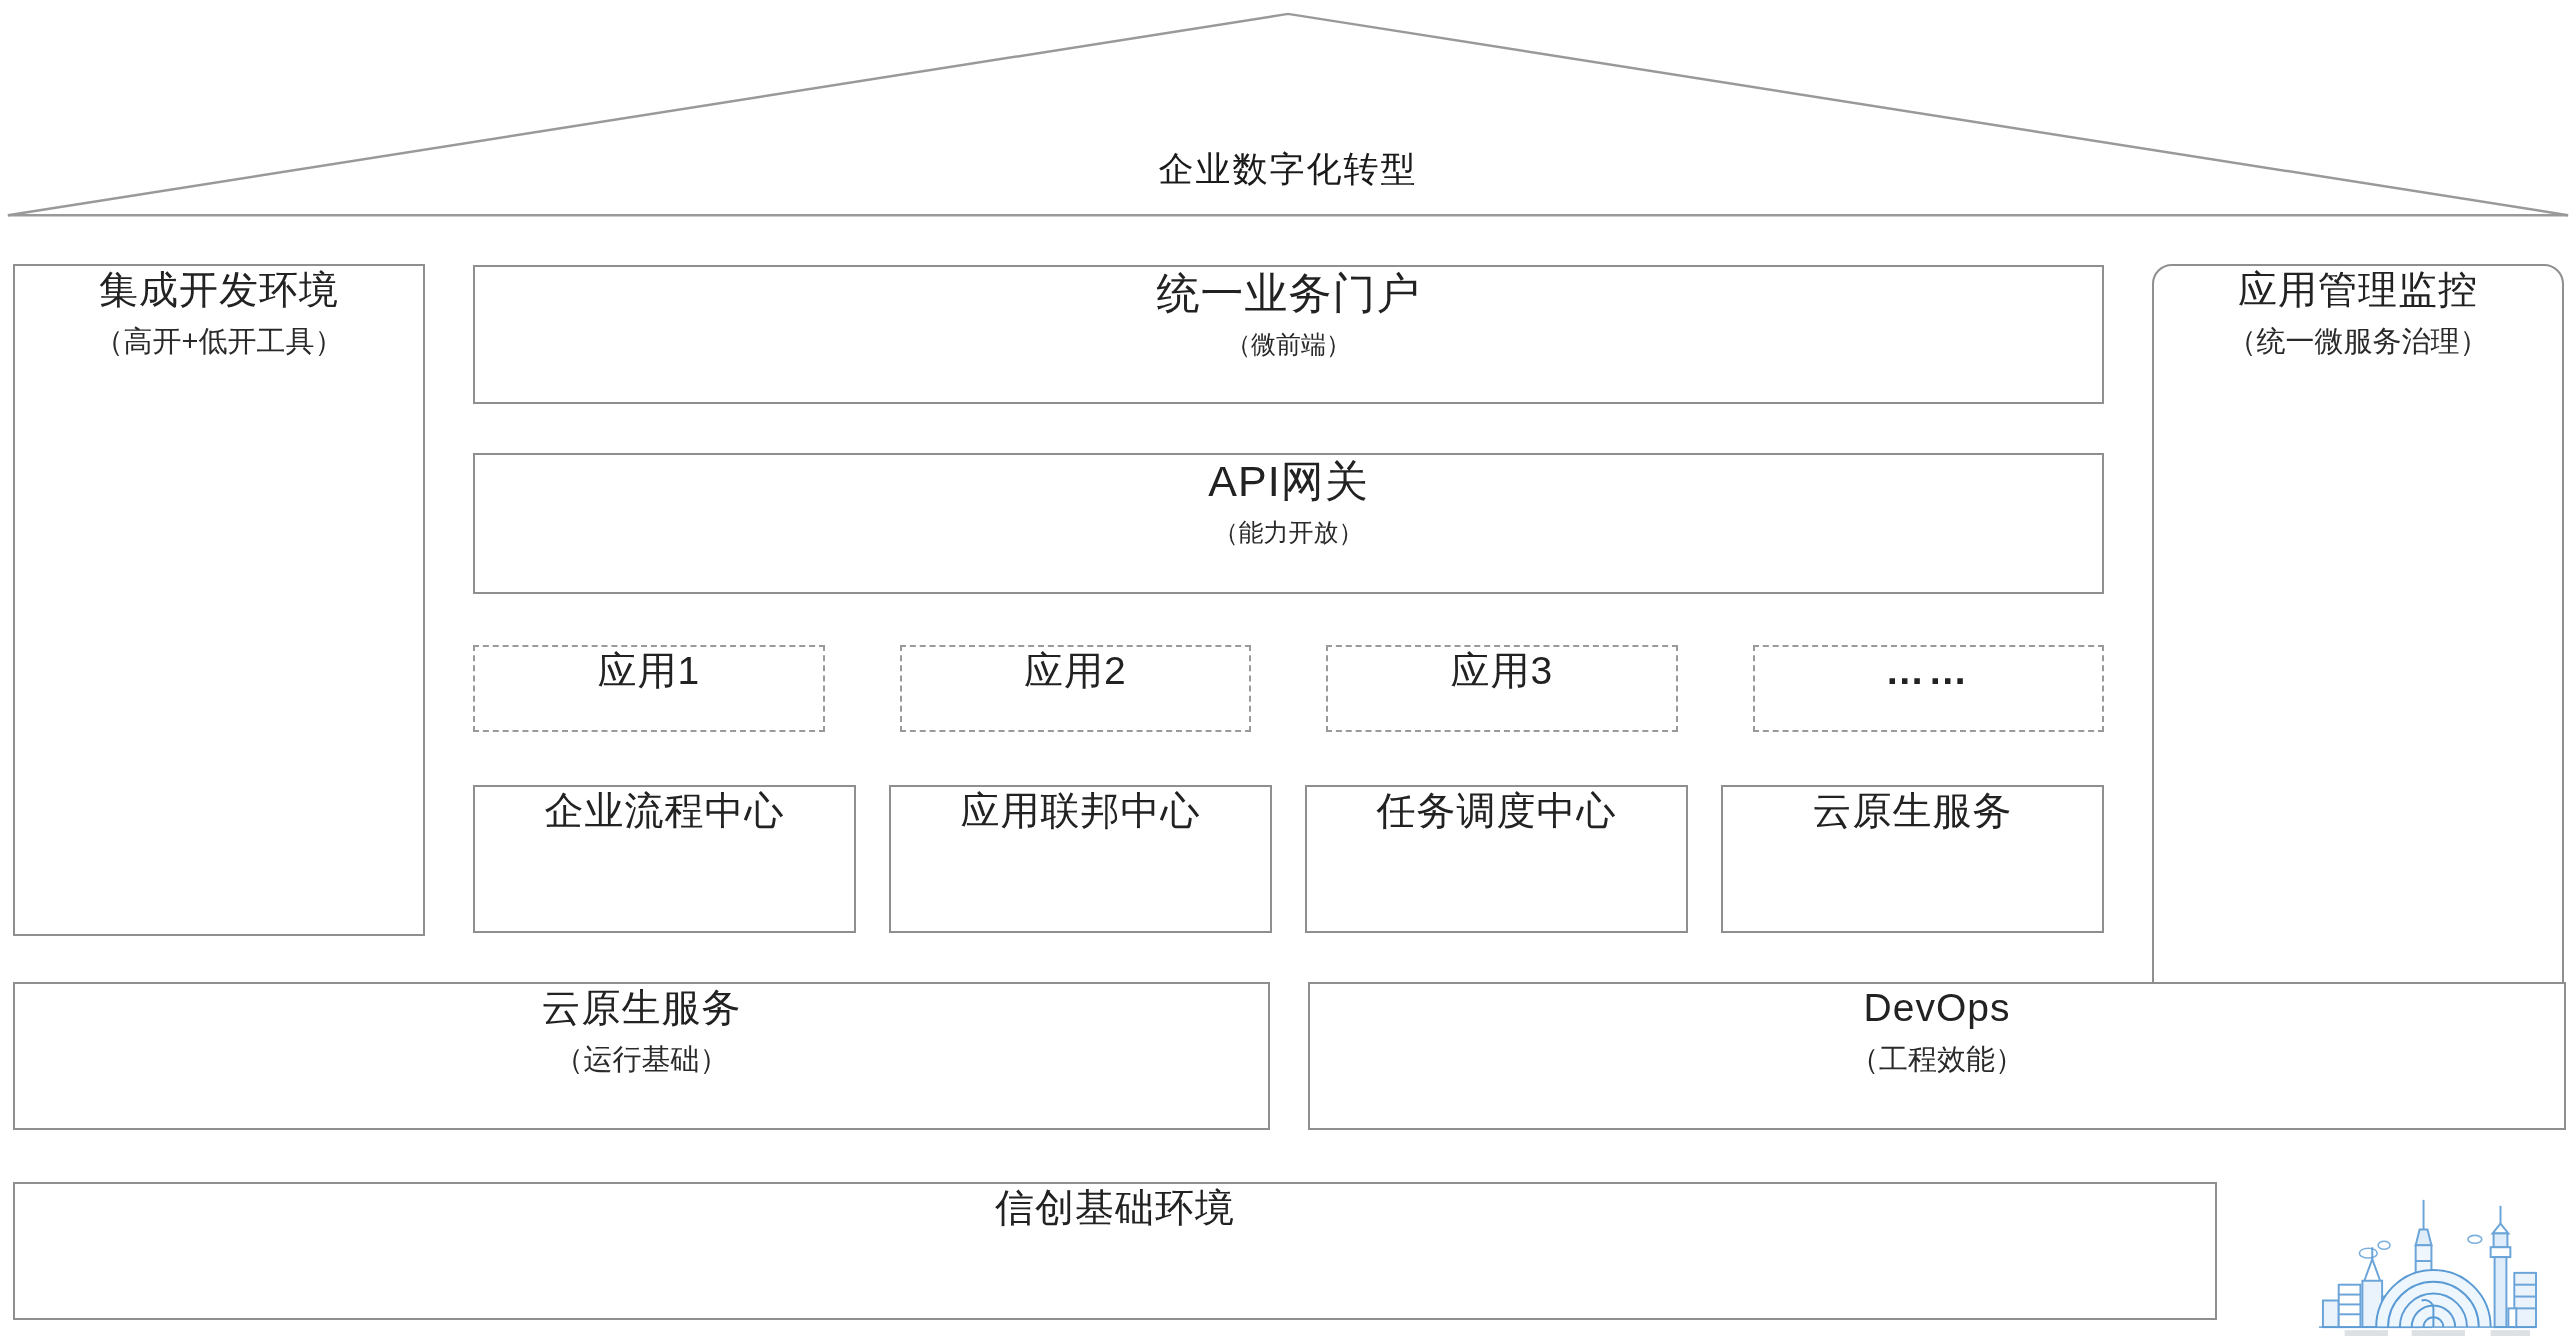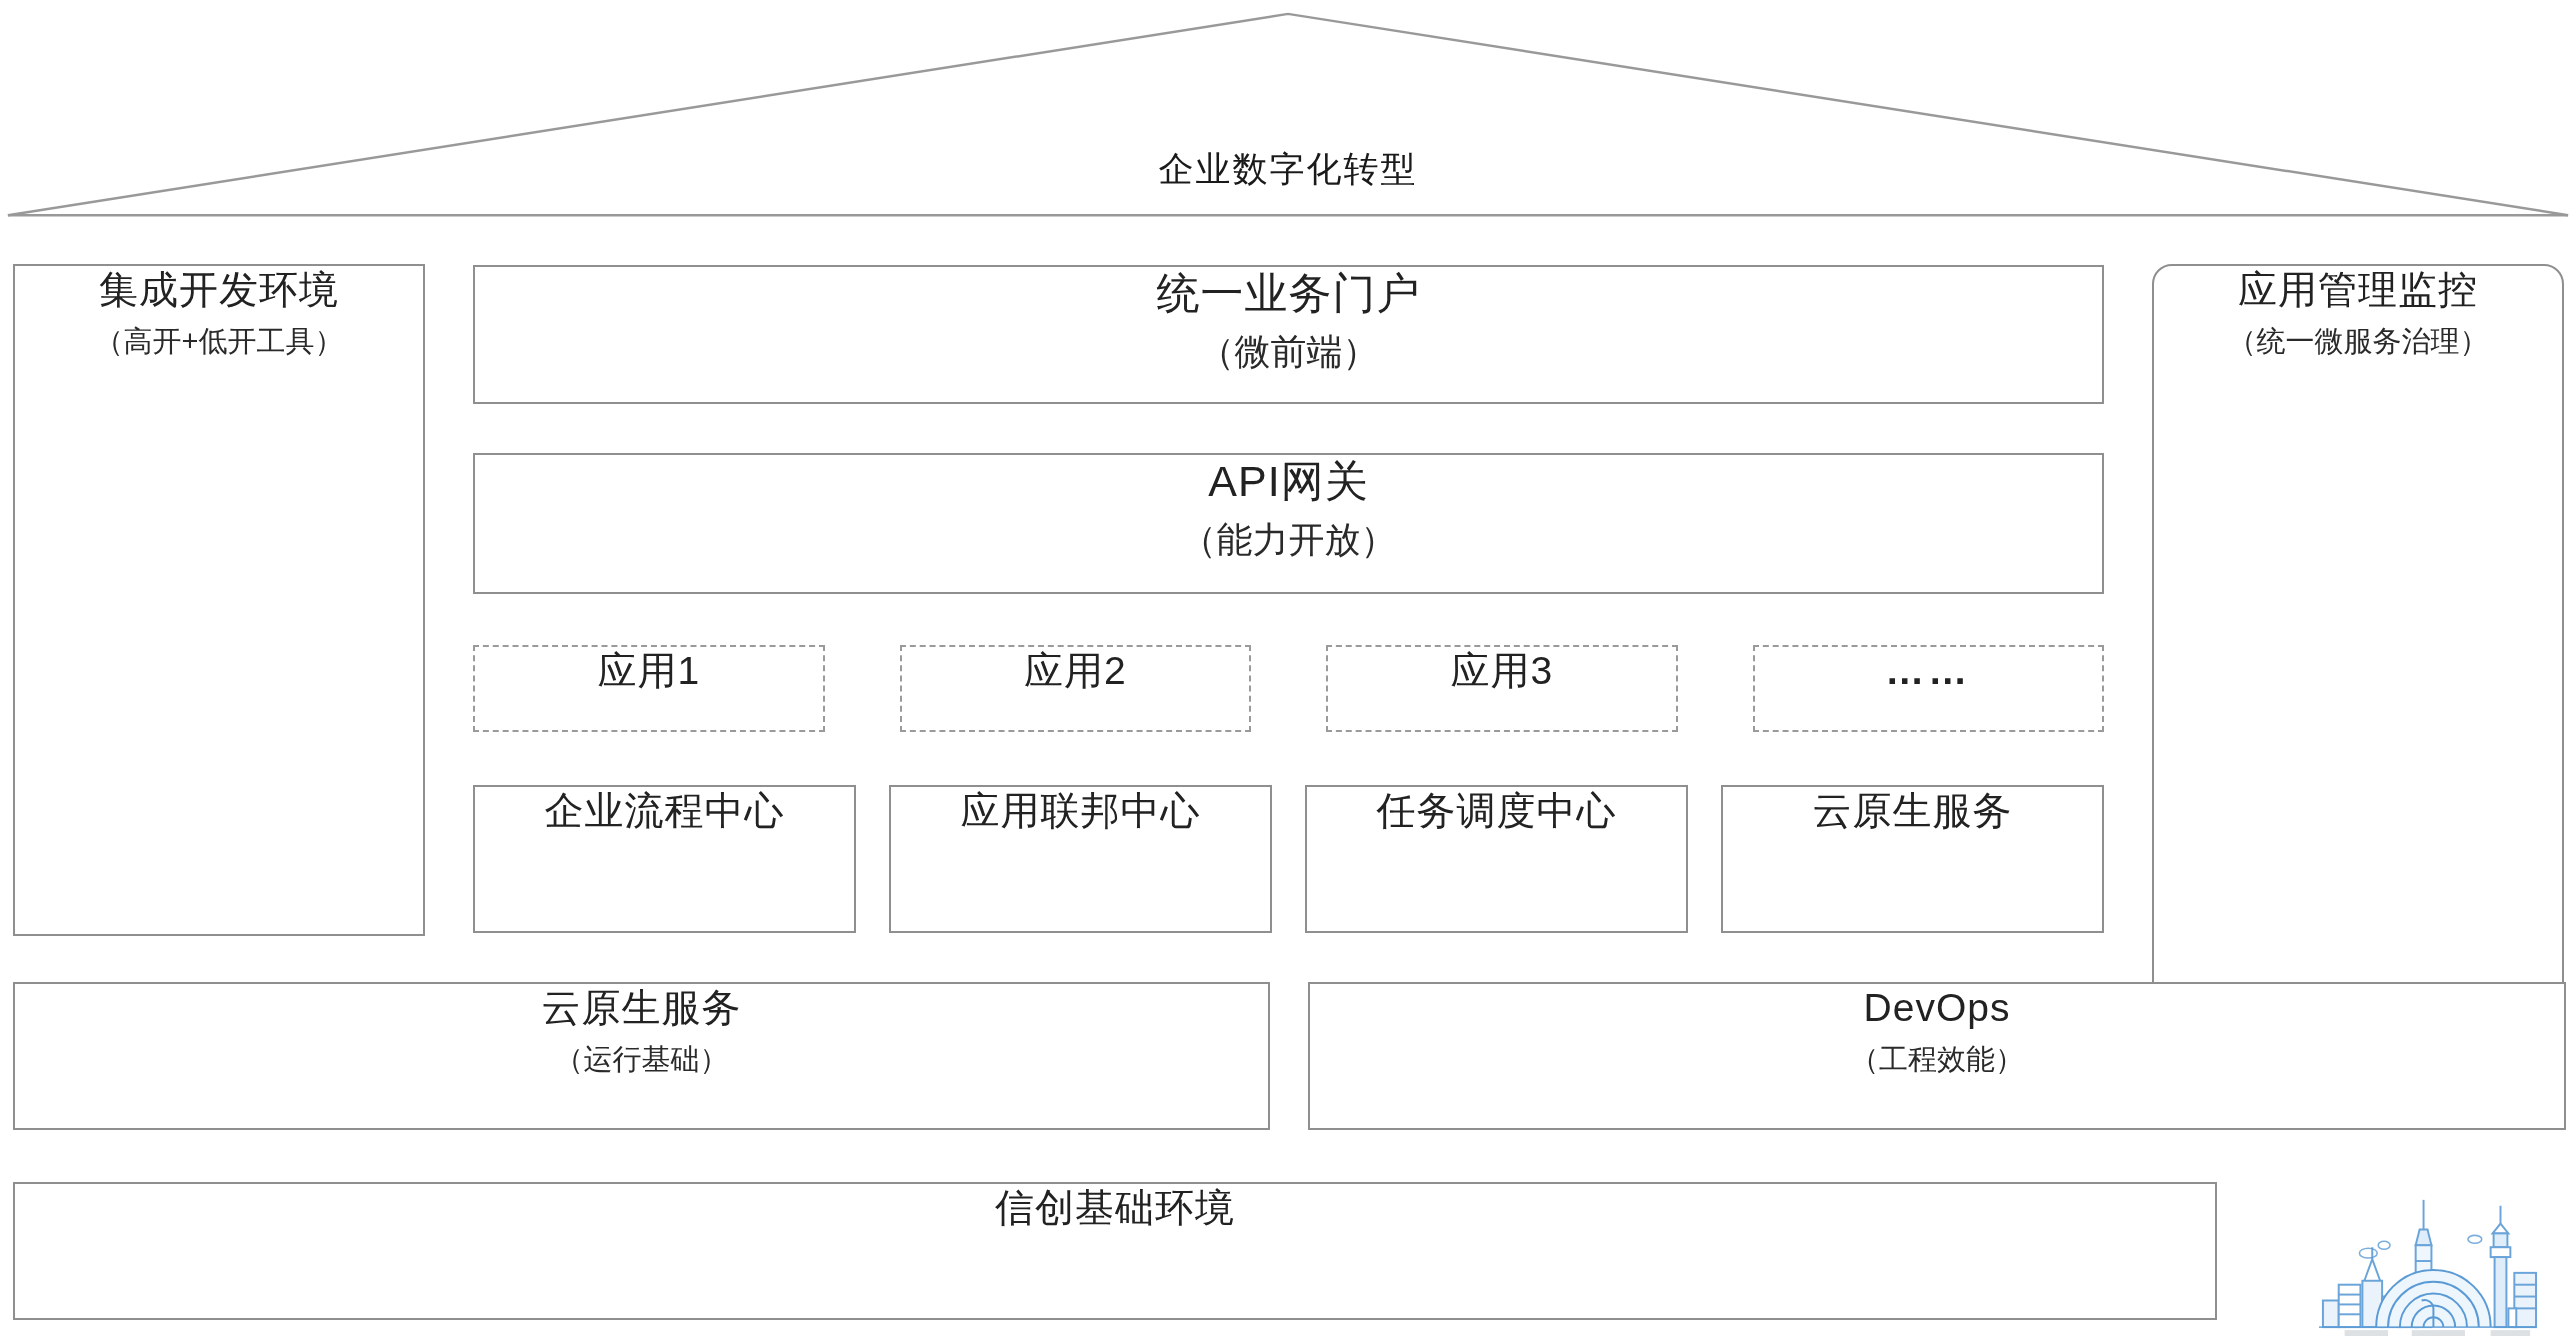--- a/index.html
+++ b/index.html
@@ -24,21 +24,21 @@
     position:absolute;
     border:2px solid #8f8f8f;
     background:#ffffff;
     display:flex; flex-direction:column;
     align-items:center; justify-content:flex-start;
     text-align:center;
   }
   .box-main  { font-size:39px; font-weight:500; line-height:1.25; color:#222222; letter-spacing:1px; }
   .box-sub   { font-size:29px; font-weight:400; line-height:1.25; margin-top:8px; color:#2a2a2a; }
   .big-main  { font-size:43px; }
-  .big-sub   { font-size:36px; }
+  .big-sub   { font-size:25px; }
   
   .col-left  { left:13px;   top:264px; width:412px;  height:672px; }
   .col-right { left:2152px; top:264px; width:412px;  height:844px;border-radius:20px; }
   
   .mid-portal { left:473px; top:265px; width:1631px; height:139px; }
   .mid-api    { left:473px; top:453px; width:1631px; height:141px; }
   .row {
     position:absolute; left:473px; width:1631px;
     display:flex;
   }

